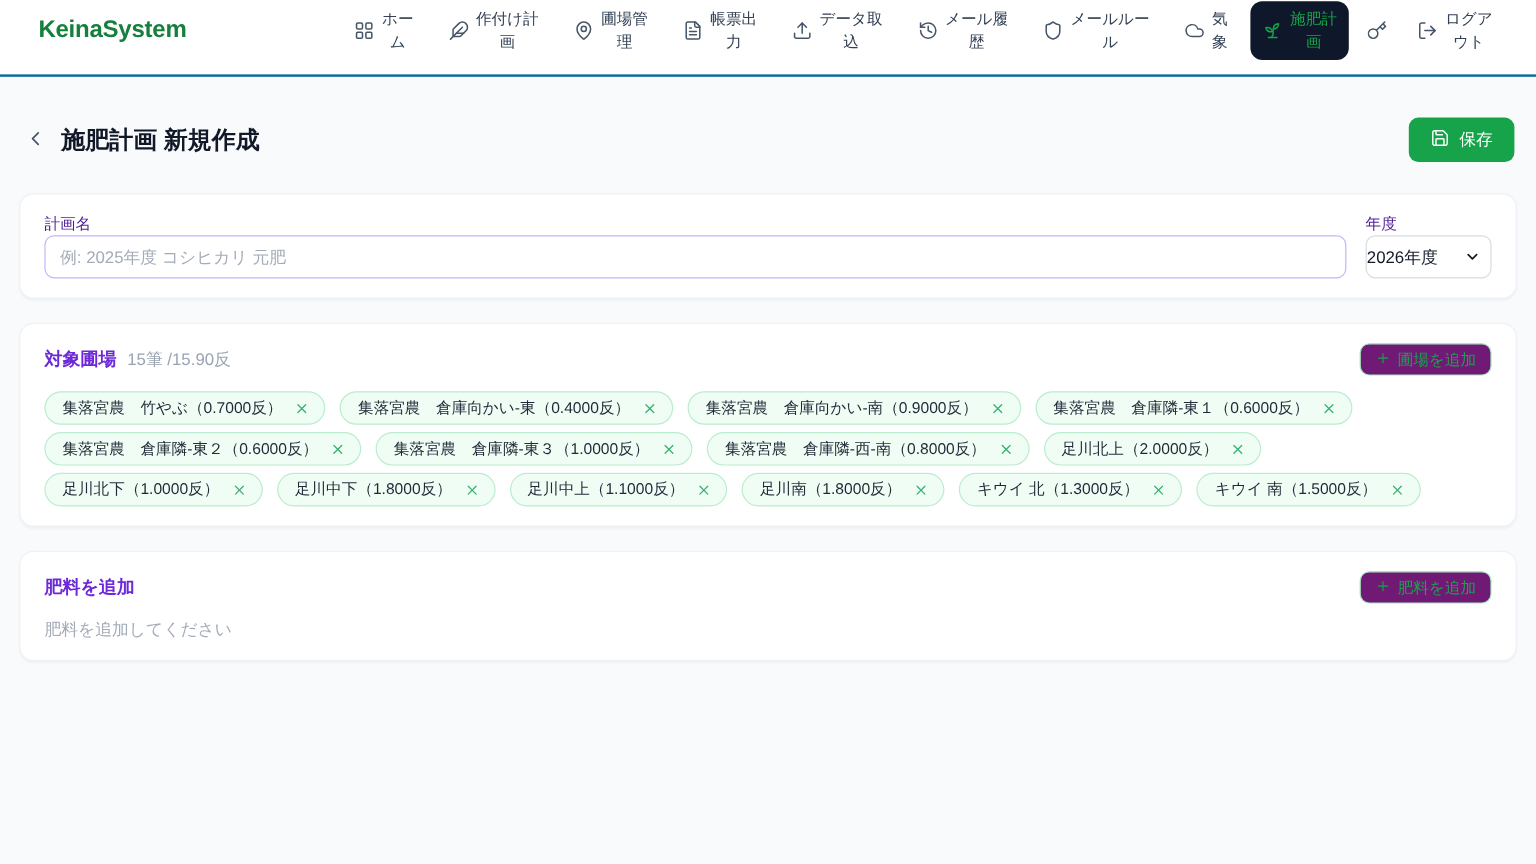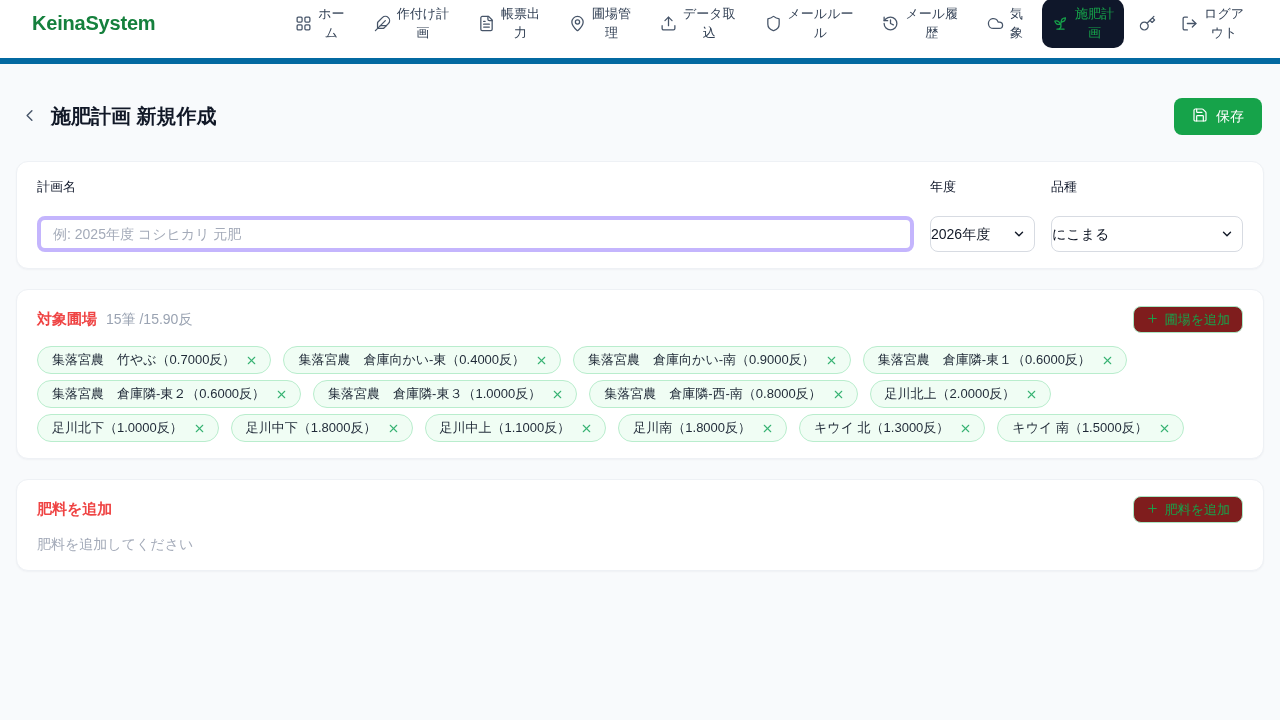--- a/index.html
+++ b/index.html
@@ -3,21 +3,21 @@
 <meta charset="utf-8">
 <style>
   * { margin:0; padding:0; box-sizing:border-box; }
   html,body { width:1280px; height:720px; }
   body {
     font-family:"Liberation Sans","DejaVu Sans",sans-serif;
     background:#f8fafc; color:#1f2937; overflow:hidden;
   }
   
   .topbar {
-    height:64px; background:#ffffff; border-bottom:6px solid #0369a1;
+    height:64px; background:#ffffff; border-bottom:2px solid #0369a1;
     display:flex; align-items:center; padding:0 26px 11px 32px;
   }
   .brand { font-size:20px; font-weight:700; color:#15803d; letter-spacing:-0.2px; }
   .nav-items { margin-left:auto; display:flex; align-items:center; gap:9px; }
   .nav-item {
     display:flex; align-items:center; gap:6px; padding:6px 10px;
     border-radius:10px; color:#334155; font-size:13px; cursor:pointer;
     text-decoration:none; user-select:none;
   }
   .nav-item .nav-icon { color:#475569; display:flex; }
@@ -39,45 +39,45 @@
     cursor:pointer; font-family:inherit;
   }
   .card {
     background:#fff; border:1px solid #eef1f5; border-radius:12px;
     box-shadow:0 1px 2px rgba(16,24,40,.04); padding:16px 20px; margin-bottom:20px;
   }
   
   .form-row { display:flex; gap:16px; align-items:flex-end; }
   .fgroup { display:flex; flex-direction:column; }
   .fgroup.grow { flex:1; }
-  .flabel { font-size:13px; color:#0f172a; margin-bottom:20px; }
+  .flabel { font-size:13px; color:#4c1d95; margin-bottom:0; }
   .text-input {
-    height:36px; width:100%; border:4px solid #c4b5fd; border-radius:8px;
+    height:36px; width:100%; border:1px solid #c4b5fd; border-radius:8px;
     padding:0 12px; font-size:14px; color:#111827; font-family:inherit; background:#fff;
   }
   .text-input::placeholder { color:#a4abb9; }
   .select-wrap { position:relative; }
   .select-wrap select {
     appearance:none; -webkit-appearance:none; -moz-appearance:none;
     height:36px; width:100%; border:1px solid #d7dbe2; border-radius:8px; background:#fff;
     font-size:14px; color:#111827; padding:0 30px 0 0; font-family:inherit; cursor:pointer;
   }
   .select-wrap .chev {
     position:absolute; right:9px; top:50%; transform:translateY(-50%);
     pointer-events:none; color:#111827; display:flex;
   }
   .w-year { width:105px; }
   .w-variety { width:192px; }
   
   .section-head { display:flex; align-items:center; margin-bottom:13px; }
-  .section-title { font-size:15px; font-weight:700; color:#ef4444; }
+  .section-title { font-size:15px; font-weight:700; color:#6d28d9; }
   .section-sub { margin-left:9px; font-size:14px; color:#9aa3b2; }
   .add-btn {
     margin-left:auto; display:flex; align-items:center; gap:6px;
-    border:1px solid #a9e6c3; color:#16a34a; background:#7f1d1d;
+    border:1px solid #a9e6c3; color:#16a34a; background:#701a75;
     border-radius:8px; height:27px; padding:0 12px; font-size:13px; cursor:pointer;
     font-family:inherit;
   }
   .chips { display:flex; flex-wrap:wrap; gap:6px 12px; }
   .chip {
     display:inline-flex; align-items:center; gap:10px; height:28px;
     padding:0 12px 0 14px; background:#f0fdf4; border:1px solid #b9edcd;
     border-radius:999px; font-size:13px; color:#1f2937; white-space:nowrap;
   }
   .chip-close {
@@ -111,70 +111,70 @@
             <path d="M16 8 2 22"></path>
             <path d="M17.5 15H9"></path>
           </svg>
         </span>
         <span class="nav-label">作付け計
 画</span>
       </a>
       <a class="nav-item">
         <span class="nav-icon">
           <svg width="17" height="17" viewBox="0 0 24 24" fill="none" stroke="currentColor" stroke-width="1.8" stroke-linecap="round" stroke-linejoin="round">
+            <path d="M20 10c0 5-5.5 10.2-7.4 11.8a1 1 0 0 1-1.2 0C9.5 20.2 4 15 4 10a8 8 0 0 1 16 0"></path>
+            <circle cx="12" cy="10" r="3"></circle>
+          </svg>
+        </span>
+        <span class="nav-label">圃場管
+理</span>
+      </a>
+      <a class="nav-item">
+        <span class="nav-icon">
+          <svg width="17" height="17" viewBox="0 0 24 24" fill="none" stroke="currentColor" stroke-width="1.8" stroke-linecap="round" stroke-linejoin="round">
             <path d="M15 2H6a2 2 0 0 0-2 2v16a2 2 0 0 0 2 2h12a2 2 0 0 0 2-2V7Z"></path>
             <path d="M14 2v4a2 2 0 0 0 2 2h4"></path>
             <path d="M16 13H8"></path>
             <path d="M16 17H8"></path>
             <path d="M10 9H8"></path>
           </svg>
         </span>
         <span class="nav-label">帳票出
 力</span>
       </a>
       <a class="nav-item">
         <span class="nav-icon">
           <svg width="17" height="17" viewBox="0 0 24 24" fill="none" stroke="currentColor" stroke-width="1.8" stroke-linecap="round" stroke-linejoin="round">
-            <path d="M20 10c0 5-5.5 10.2-7.4 11.8a1 1 0 0 1-1.2 0C9.5 20.2 4 15 4 10a8 8 0 0 1 16 0"></path>
-            <circle cx="12" cy="10" r="3"></circle>
-          </svg>
-        </span>
-        <span class="nav-label">圃場管
-理</span>
-      </a>
-      <a class="nav-item">
-        <span class="nav-icon">
-          <svg width="17" height="17" viewBox="0 0 24 24" fill="none" stroke="currentColor" stroke-width="1.8" stroke-linecap="round" stroke-linejoin="round">
             <path d="M21 15v4a2 2 0 0 1-2 2H5a2 2 0 0 1-2-2v-4"></path>
             <path d="m17 8-5-5-5 5"></path>
             <path d="M12 3v12"></path>
           </svg>
         </span>
         <span class="nav-label">データ取
 込</span>
       </a>
       <a class="nav-item">
         <span class="nav-icon">
           <svg width="17" height="17" viewBox="0 0 24 24" fill="none" stroke="currentColor" stroke-width="1.8" stroke-linecap="round" stroke-linejoin="round">
-            <path d="M20 13c0 5-3.5 7.5-7.66 8.95a1 1 0 0 1-.67-.01C7.5 20.5 4 18 4 13V6a1 1 0 0 1 1-1c2 0 4.5-1.2 6.24-2.72a1.17 1.17 0 0 1 1.52 0C14.51 3.81 17 5 19 5a1 1 0 0 1 1 1z"></path>
-          </svg>
-        </span>
-        <span class="nav-label">メールルー
-ル</span>
-      </a>
-      <a class="nav-item">
-        <span class="nav-icon">
-          <svg width="17" height="17" viewBox="0 0 24 24" fill="none" stroke="currentColor" stroke-width="1.8" stroke-linecap="round" stroke-linejoin="round">
             <path d="M3 12a9 9 0 1 0 9-9 9.75 9.75 0 0 0-6.74 2.74L3 8"></path>
             <path d="M3 3v5h5"></path>
             <path d="M12 7v5l4 2"></path>
           </svg>
         </span>
         <span class="nav-label">メール履
 歴</span>
+      </a>
+      <a class="nav-item">
+        <span class="nav-icon">
+          <svg width="17" height="17" viewBox="0 0 24 24" fill="none" stroke="currentColor" stroke-width="1.8" stroke-linecap="round" stroke-linejoin="round">
+            <path d="M20 13c0 5-3.5 7.5-7.66 8.95a1 1 0 0 1-.67-.01C7.5 20.5 4 18 4 13V6a1 1 0 0 1 1-1c2 0 4.5-1.2 6.24-2.72a1.17 1.17 0 0 1 1.52 0C14.51 3.81 17 5 19 5a1 1 0 0 1 1 1z"></path>
+          </svg>
+        </span>
+        <span class="nav-label">メールルー
+ル</span>
       </a>
       <a class="nav-item">
         <span class="nav-icon">
           <svg width="17" height="17" viewBox="0 0 24 24" fill="none" stroke="currentColor" stroke-width="1.8" stroke-linecap="round" stroke-linejoin="round">
             <path d="M17.5 19H9a7 7 0 1 1 6.71-9h1.79a4.5 4.5 0 1 1 0 9Z"></path>
           </svg>
         </span>
         <span class="nav-label">気
 象</span>
       </a>
@@ -242,33 +242,20 @@
           <select>
             <option>2026年度</option>
           </select>
           <span class="chev">
               <svg width="14" height="14" viewBox="0 0 24 24" fill="none" stroke="currentColor" stroke-width="2.4" stroke-linecap="round" stroke-linejoin="round">
                 <path d="m6 9 6 6 6-6"></path>
               </svg>
             </span>
         </div>
       </div>
-      <div class="fgroup w-variety">
-        <label class="flabel">品種</label>
-        <div class="select-wrap">
-          <select>
-            <option>にこまる</option>
-          </select>
-          <span class="chev">
-              <svg width="14" height="14" viewBox="0 0 24 24" fill="none" stroke="currentColor" stroke-width="2.4" stroke-linecap="round" stroke-linejoin="round">
-                <path d="m6 9 6 6 6-6"></path>
-              </svg>
-            </span>
-        </div>
-      </div>
     </div>
   </section>
 
   <section class="card">
     <div class="section-head">
       <span class="section-title">対象圃場</span>
       <span class="section-sub">15筆 /15.90反</span>
       <button class="add-btn">
         <span><svg width="13" height="13" viewBox="0 0 24 24" fill="none" stroke="currentColor" stroke-width="1.8" stroke-linecap="round" stroke-linejoin="round">
               <path d="M5 12h14"></path>

